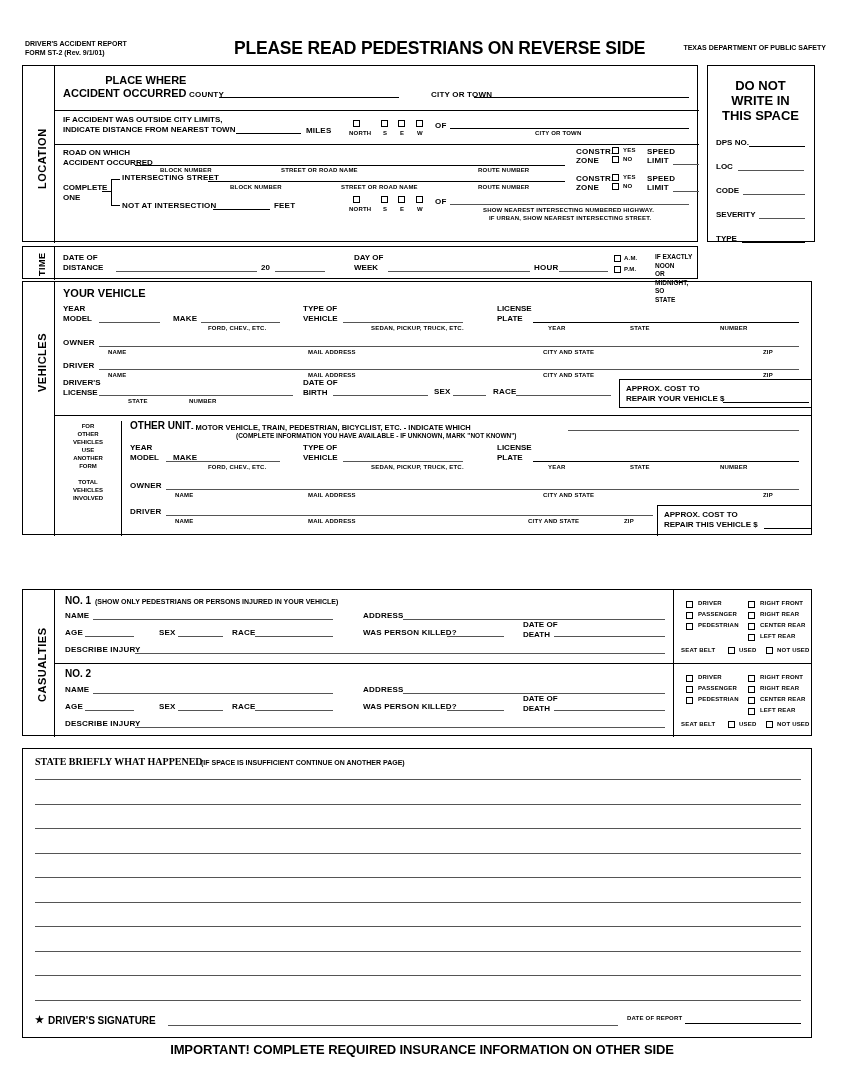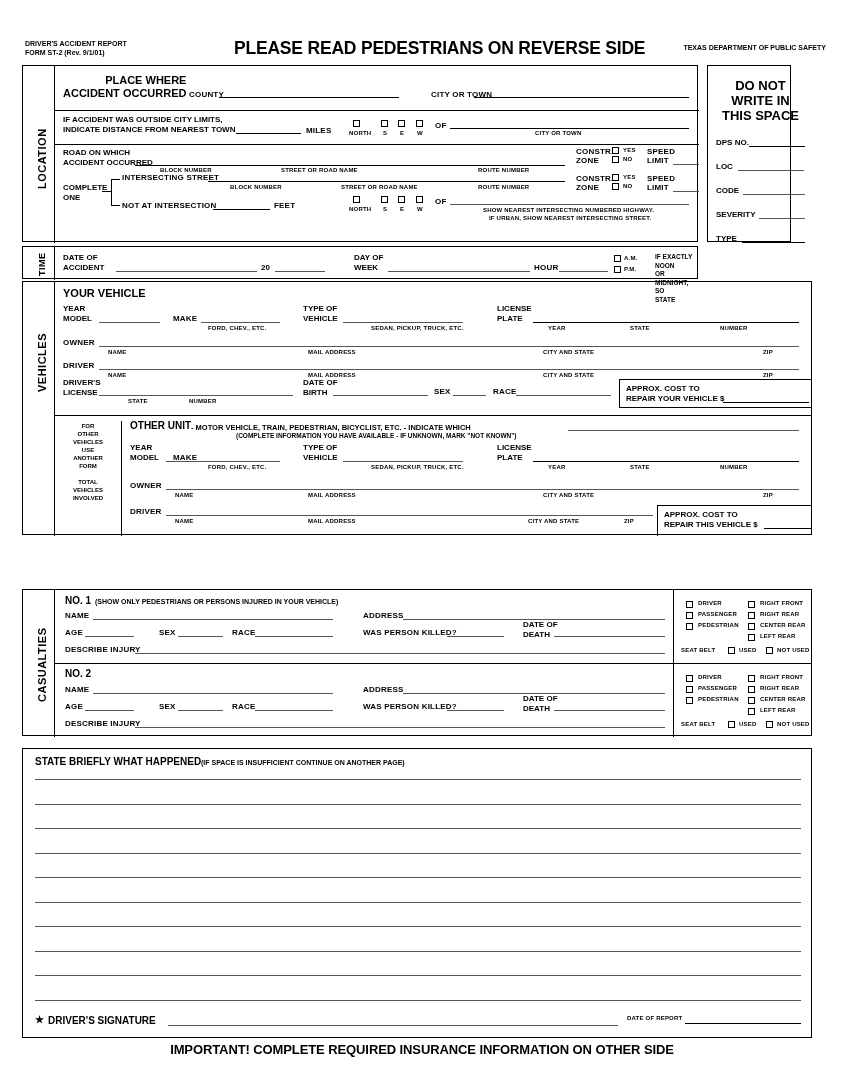--- a/index.html
+++ b/index.html
@@ -39,21 +39,21 @@
 
 <div class="page">
 
   <div class="abs bold t7" style="left:25px;top:39px;line-height:9px;">
     <div>DRIVER'S ACCIDENT REPORT</div>
     <div>FORM ST-2 (Rev. 9/1/01)</div>
   </div>
   <div class="abs bold" style="left:234px;top:38px;font-size:17.5px;letter-spacing:-0.2px;">PLEASE READ PEDESTRIANS ON REVERSE SIDE</div>
   <div class="abs bold t7" style="right:18px;top:44px;">TEXAS DEPARTMENT OF PUBLIC SAFETY</div>
 
-  <div class="box" style="left:707px;top:65px;width:84px;height:177px;">
+  <div class="box" style="left:707px;top:65px;width:108px;height:177px;">
     <div class="abs bold t13 nw" style="left:0;top:12px;width:105px;text-align:center;line-height:15px;">
       <div>DO NOT</div>
       <div>WRITE IN</div>
       <div>THIS SPACE</div>
     </div>
     <div class="abs t8 bold" style="left:8px;top:72px;">DPS NO.</div>
     <div class="line" style="left:41px;top:80px;width:56px;"></div>
     <div class="abs t8 bold" style="left:8px;top:96px;">LOC</div>
     <div class="line thin" style="left:30px;top:104px;width:66px;"></div>
     <div class="abs t8 bold" style="left:8px;top:120px;">CODE</div>
@@ -161,21 +161,21 @@
     <div class="line thin" style="left:427px;top:138px;width:239px;"></div>
     <div class="capt" style="left:460px;top:141px;">SHOW NEAREST INTERSECTING NUMBERED HIGHWAY.</div>
     <div class="capt" style="left:466px;top:149px;">IF URBAN, SHOW NEAREST INTERSECTING STREET.</div>
   </div>
 
   <div class="box" style="left:22px;top:246px;width:676px;height:33px;">
     <div class="vrule" style="left:31px;top:0;height:33px;"></div>
     <div class="sidelabel t9" style="left:14px;top:4px;height:26px;">TIME</div>
     <div class="abs bold t8" style="left:40px;top:6px;line-height:10px;">
       <div>DATE OF</div>
-      <div>ACCIDENT</div>
+      <div>DISTANCE</div>
     </div>
     <div class="line thin" style="left:93px;top:24px;width:141px;"></div>
     <div class="abs bold t8" style="left:238px;top:16px;">20</div>
     <div class="line thin" style="left:252px;top:24px;width:50px;"></div>
     <div class="abs bold t8" style="left:331px;top:6px;line-height:10px;">
       <div>DAY OF</div>
       <div>WEEK</div>
     </div>
     <div class="line thin" style="left:365px;top:24px;width:142px;"></div>
     <div class="fld" style="left:511px;top:16px;">HOUR</div>
@@ -415,21 +415,21 @@
       <div class="capt t7" style="left:87px;top:43px;">LEFT REAR</div>
       <div class="capt t7" style="left:8px;top:57px;">SEAT BELT</div>
       <div class="cb" style="left:55px;top:57px;"></div>
       <div class="capt t7" style="left:66px;top:57px;">USED</div>
       <div class="cb" style="left:93px;top:57px;"></div>
       <div class="capt t7" style="left:104px;top:57px;">NOT USED</div>
     </div>
   </div>
 
   <div class="box" style="left:22px;top:748px;width:790px;height:290px;">
-    <div class="abs bold t10" style="left:12px;top:7px;">STATE BRIEFLY WHAT HAPPENED</div>
+    <div class="abs bold t10" style="left:12px;top:7px;font-family:Liberation Serif, serif;">STATE BRIEFLY WHAT HAPPENED</div>
     <div class="abs bold t7" style="left:178px;top:10px;">(IF SPACE IS INSUFFICIENT CONTINUE ON ANOTHER PAGE)</div>
     <div id="narrative-lines">
         <div class="line thin" style="left: 12px; top: 30px; width: 766px;"></div>
         <div class="line thin" style="left: 12px; top: 54.5px; width: 766px;"></div>
         <div class="line thin" style="left: 12px; top: 79px; width: 766px;"></div>
         <div class="line thin" style="left: 12px; top: 103.5px; width: 766px;"></div>
         <div class="line thin" style="left: 12px; top: 128px; width: 766px;"></div>
         <div class="line thin" style="left: 12px; top: 152.5px; width: 766px;"></div>
         <div class="line thin" style="left: 12px; top: 177px; width: 766px;"></div>
         <div class="line thin" style="left: 12px; top: 201.5px; width: 766px;"></div>

